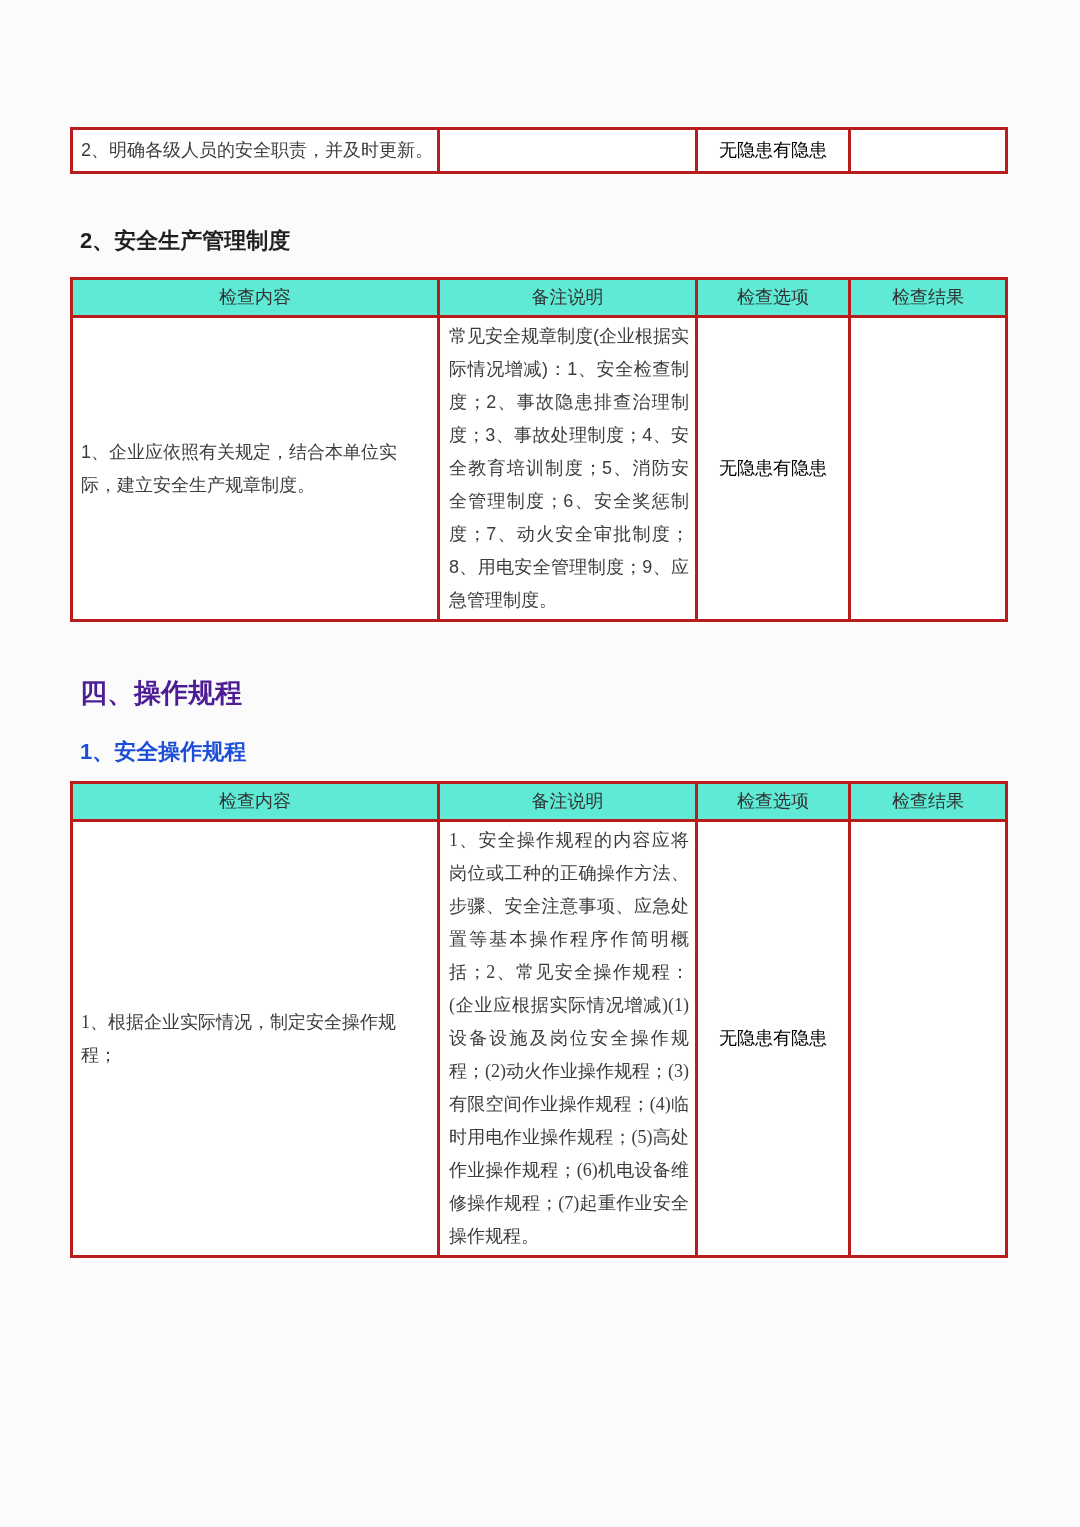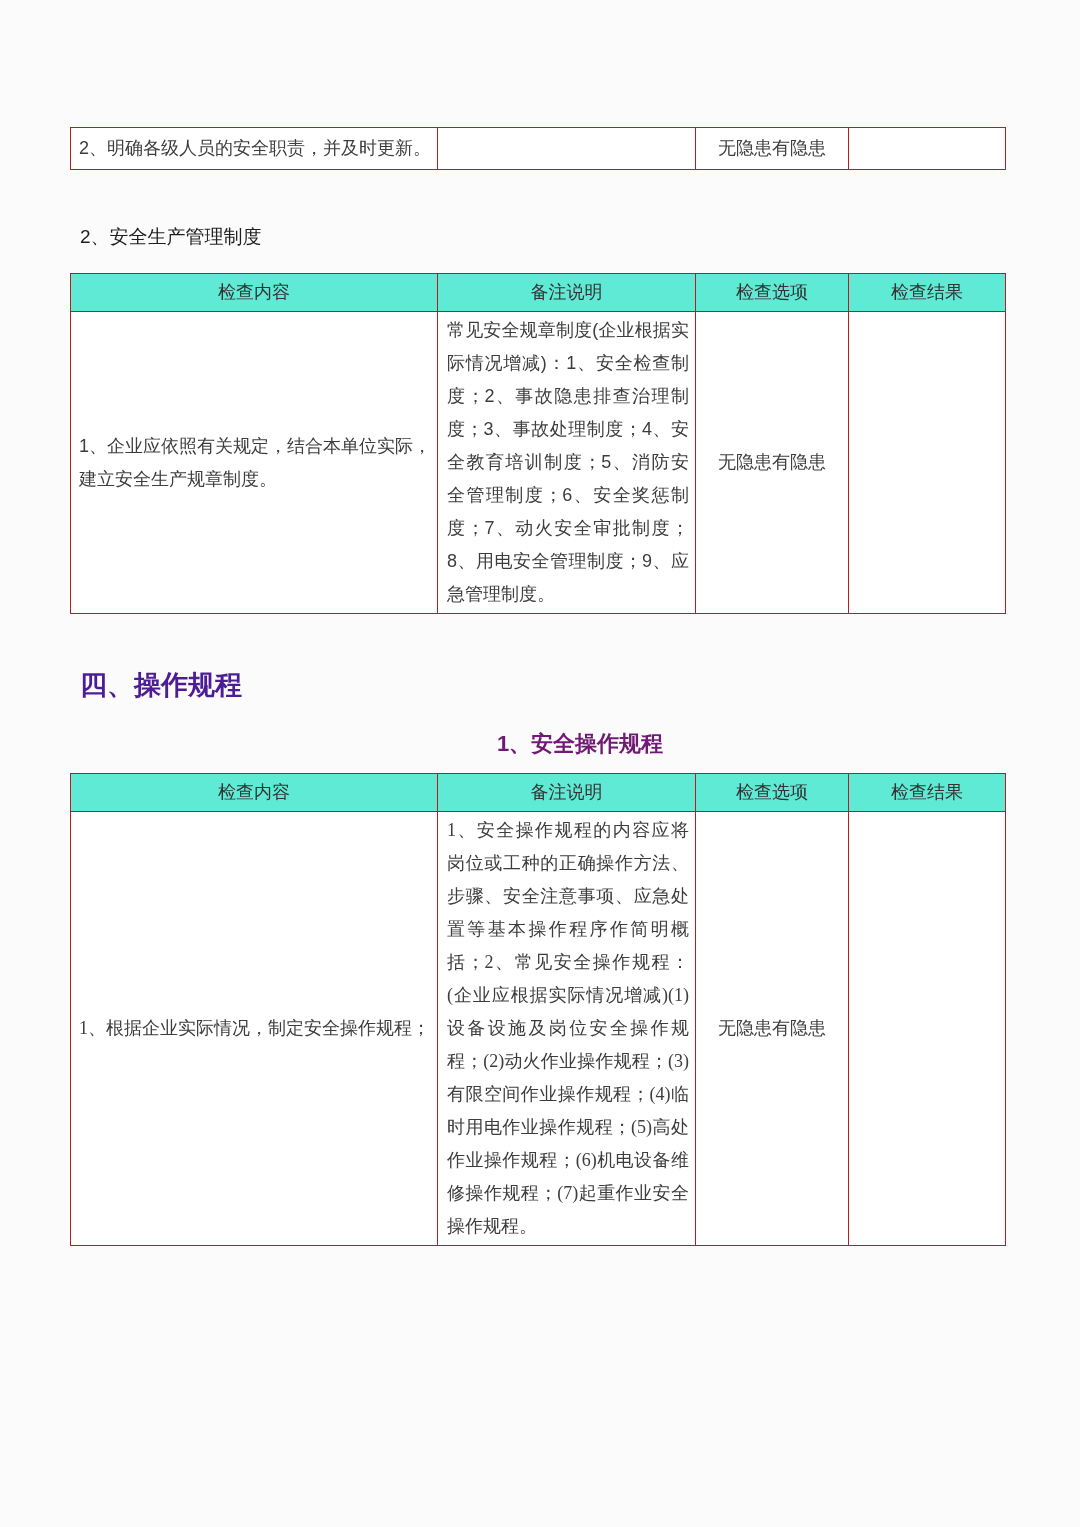--- a/index.html
+++ b/index.html
@@ -13,21 +13,21 @@
   .page { position: relative; width: 1080px; height: 1527px; }
 
   table.tbl {
     border-collapse: collapse;
     table-layout: fixed;
     width: 935px;
     margin-left: 70px;
     background: #ffffff;
   }
   .tbl th, .tbl td {
-    border: 1px solid #b91c1c;
+    border: 3px solid #b91c1c;
     font-size: 18px;
     line-height: 33px;
     vertical-align: middle;
     overflow: hidden;
   }
   .tbl th {
     background: #5eead4;
     font-weight: 400;
     color: #333333;
     text-align: center;
@@ -43,51 +43,50 @@
     padding: 4px 6px 4px 8px;
     color: #3d3d3d;
   }
   td.remark {
     text-align: justify;
     text-align-last: left;
     vertical-align: top;
     padding: 2px 6px 2px 9px;
     color: #3d3d3d;
   }
-  td.option { text-align: center; color: #404040; }
+  td.option { text-align: center; color: #000000; }
   td.result { }
 
   .tbl-top { margin-top: 127px; }
   .tbl-top td { height: 41px; }
   .tbl-top td.content { white-space: nowrap; padding-right: 2px; }
 
   h2.sec-heading {
-    font-size: 19px;
-    font-weight: 400;
+    font-size: 22px;
+    font-weight: 700;
     color: #1f1f1f;
     margin: 52px 0 0 80px;
     line-height: 30px;
   }
   .tbl-1 { margin-top: 21px; }
   .tbl-1 td.row-body { height: 298px; }
 
   h1.chapter-heading {
     font-size: 27px;
     font-weight: 700;
     color: #4c1d95;
     margin: 54px 0 0 80px;
     line-height: 34px;
   }
   h2.sub-heading {
     font-size: 22px;
     font-weight: 700;
-    color: #701a75;
+    color: #1d4ed8;
     margin: 28px 0 0 80px;
     line-height: 28px;
-    text-align: center;
   }
   .tbl-2 { margin-top: 15px; }
   .tbl-2 tr.r1 td { height: 427px; font-family: Liberation Serif, serif; }
   .tbl-2 tr.r2 td { height: 67px; }
 </style>
 </head>
 <body>
 
 <div class="page">
 

